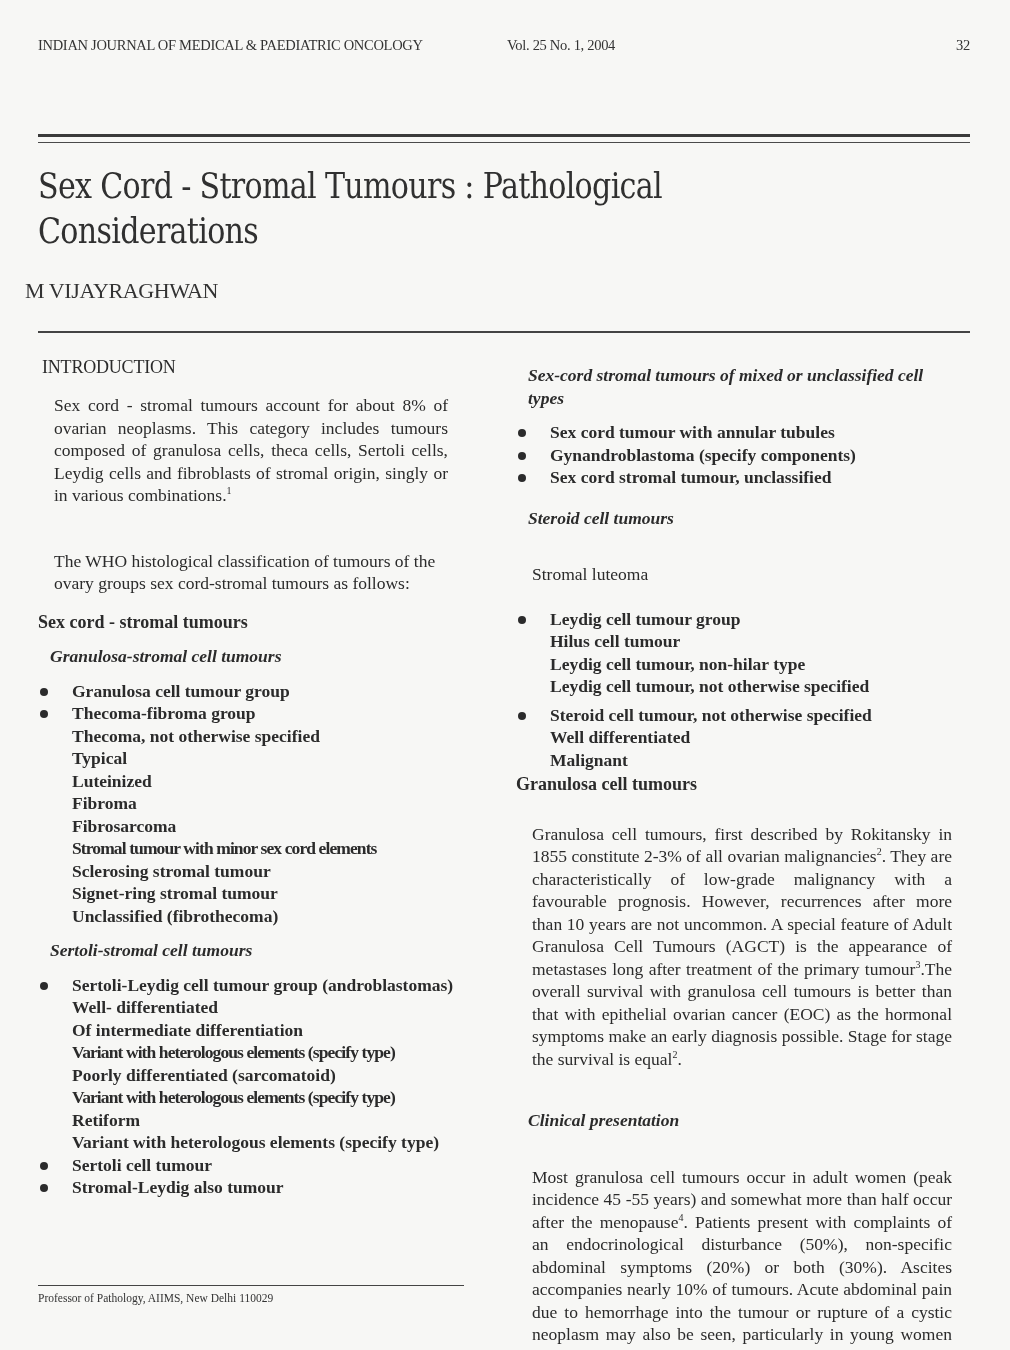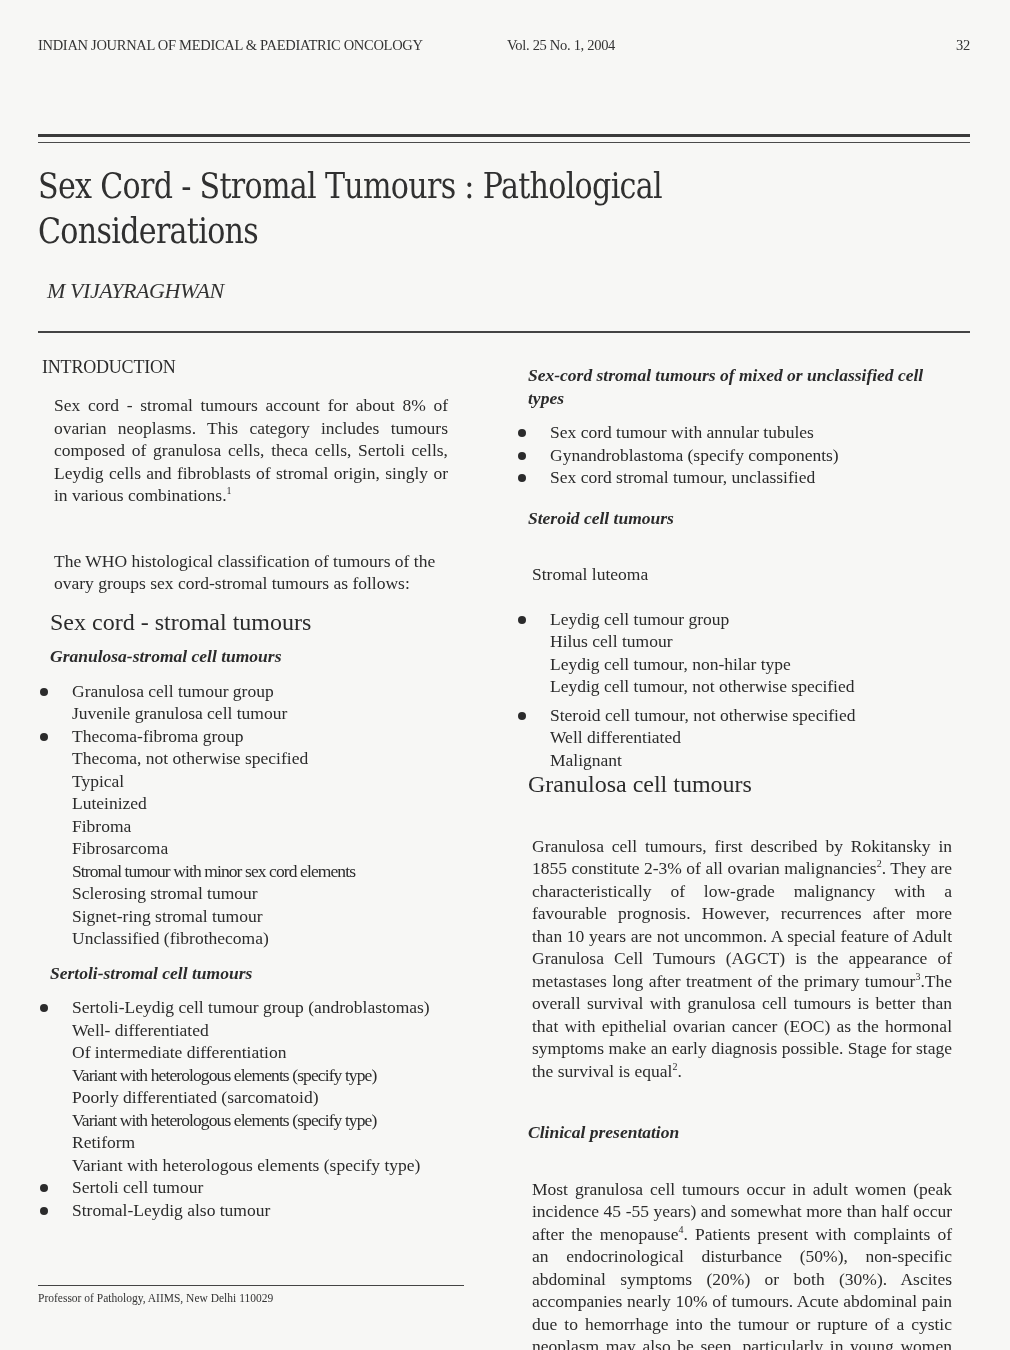--- a/index.html
+++ b/index.html
@@ -22,38 +22,37 @@
   .rule-double .thick { height: 3px; background: #3a3a3a; }
   .rule-double .thin { height: 1px; background: #4a4a4a; margin-top: 5px; }
   .title {
     position: absolute; left: 38px; top: 164px; width: 800px;
     font-family: "DejaVu Serif", serif; font-weight: normal;
     font-size: 35px; line-height: 45px; color: #303030; margin: 0;
     letter-spacing: -0.8px;
     transform: scaleX(0.86); transform-origin: left top;
   }
   .author {
-    position: absolute; left: 47px; top: 278px;
+    position: absolute; left: 25px; top: 278px;
     font-family: "Liberation Serif", serif; font-size: 22px; color: #333;
     letter-spacing: -0.4px;
-    font-style: italic;
   }
   .rule-single { position: absolute; left: 38px; right: 40px; top: 331px; height: 2px; background: #444; }
 
   .col { position: absolute; top: 352px; }
   .col-left { left: 38px; width: 426px; }
   .col-right { left: 516px; width: 452px; }
 
   .serif { font-family: "Liberation Serif", serif; }
   .p { font-size: 17.5px; line-height: 22.5px; text-align: justify; margin: 16px; }
   .heading-caps { font-family: "Liberation Serif", serif; font-size: 18px; line-height: 22px; margin: 4px 0 10px 4px; letter-spacing: -0.2px; }
-  .bold-head { font-weight: normal; font-size: 24px; line-height: 22.5px; margin: 12px; }
+  .bold-head { font-weight: bold; font-size: 18px; line-height: 22.5px; margin: 0; }
   .ital-head { font-style: italic; font-weight: bold; font-size: 17.5px; line-height: 22.5px; margin: 12px; }
   .list { list-style: none; margin: 0; padding: 0; }
-  .list li { position: relative; padding-left: 34px; font-size: 17.5px; line-height: 22.5px; }
+  .list li { position: relative; padding-left: 34px; font-size: 17.5px; line-height: 22.5px; font-weight: bold; }
   .list li.bullet::before {
     content: ""; position: absolute; left: 2px; top: 8px;
     width: 8px; height: 8px; border-radius: 50%; background: #2b2b2b;
   }
   .list li.sub { padding-left: 34px; }
   .gap { height: 11px; }
   .gap-s { height: 6px; }
   .footnote-rule { position: absolute; left: 38px; top: 1285px; width: 426px; height: 1px; background: #444; }
   .footnote {
     position: absolute; left: 38px; top: 1292px;
@@ -84,21 +83,20 @@
   <div class="heading-caps">INTRODUCTION</div>
   <p class="p">
     <span>Sex cord - stromal tumours account for about 8% of ovarian neoplasms. This category includes tumours composed of granulosa cells, theca cells, Sertoli cells, Leydig cells and fibroblasts of stromal origin, singly or in various combinations.</span><sup>1</sup>
   </p>
   <div class="gap"></div>
   <p class="p" style="text-align:left">The WHO histological classification of tumours of the ovary groups sex cord-stromal tumours as follows:</p>
   <div class="bold-head">Sex cord - stromal tumours</div>
   <div class="ital-head">Granulosa-stromal cell tumours</div>
   <ul class="list" id="gs-list">
       <li class="bullet">Granulosa cell tumour group</li>
-      <li class="sub">Juvenile granulosa cell tumour</li>
       <li class="bullet">Thecoma-fibroma group</li>
       <li class="sub">Thecoma, not otherwise specified</li>
       <li class="sub">Typical</li>
       <li class="sub">Luteinized</li>
       <li class="sub">Fibroma</li>
       <li class="sub">Fibrosarcoma</li>
       <li class="sub condensed">Stromal tumour with minor sex cord elements</li>
       <li class="sub">Sclerosing stromal tumour</li>
       <li class="sub">Signet-ring stromal tumour</li>
       <li class="sub">Unclassified (fibrothecoma)</li>

